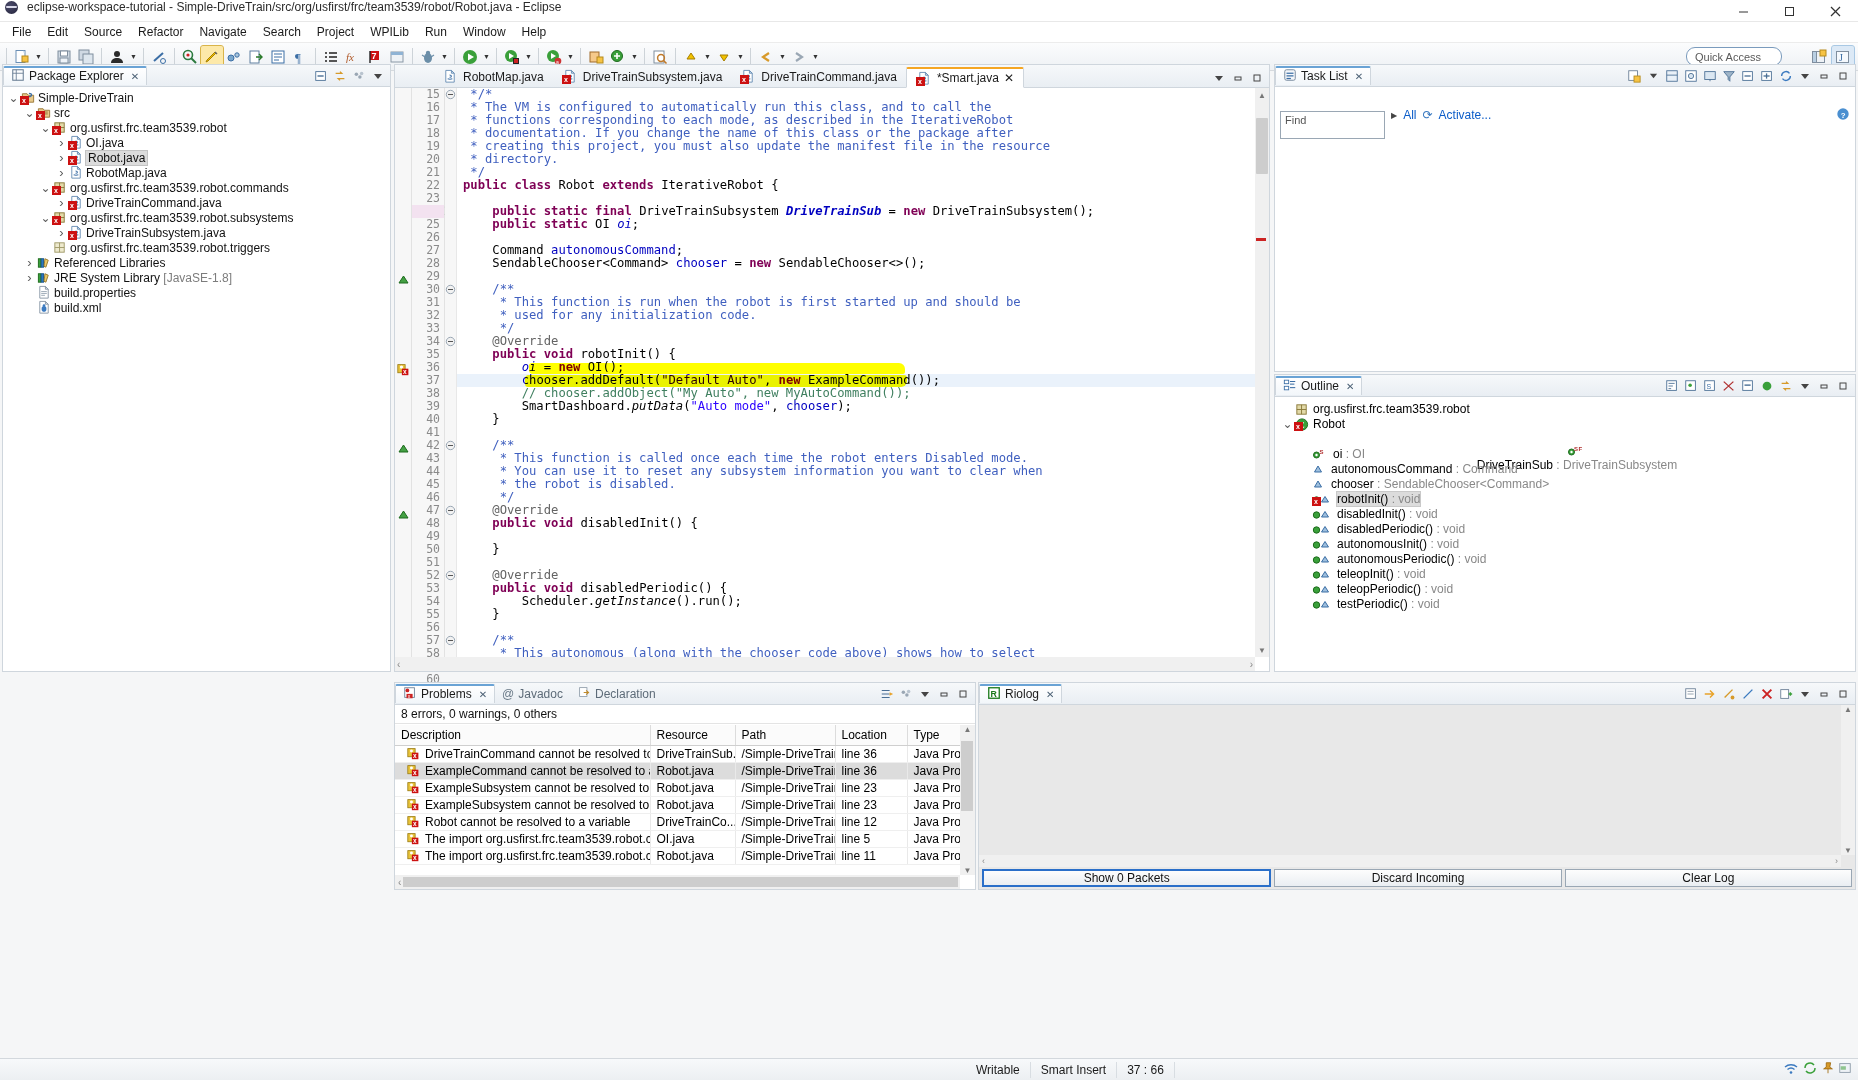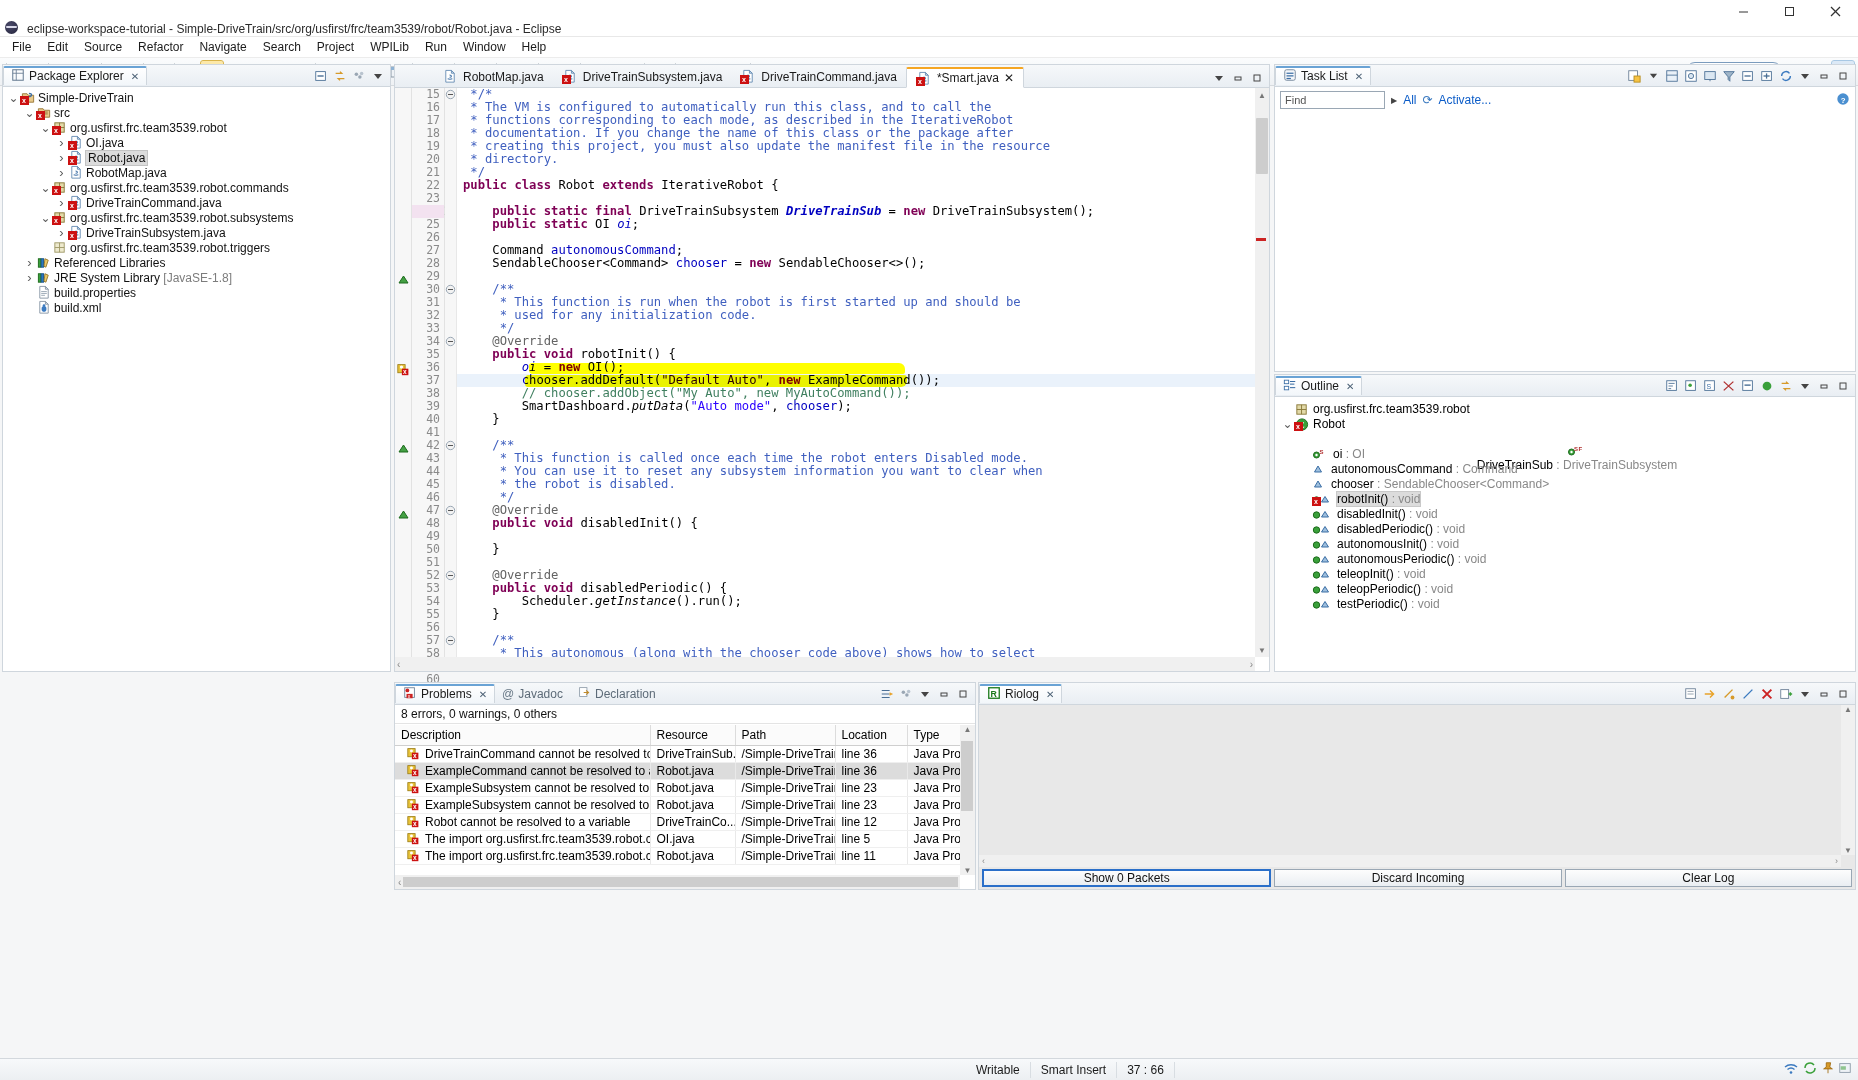--- a/index.html
+++ b/index.html
@@ -10,21 +10,21 @@
     background: #f0f0f0;
     font-family: "Liberation Sans", sans-serif;
     font-size: 12px;
     color: #000;
     -webkit-font-smoothing: antialiased;
   }
   .app { position: relative; width: 1858px; height: 1080px; background: #f5f6f7; }
 
   
   .titlebar {
-    height: 37px; background: #ffffff; display: flex; align-items: flex-end;
+    height: 22px; background: #ffffff; display: flex; align-items: flex-start;
     border-bottom: 1px solid #e8e8e8; position: relative;
   }
   .titlebar .tb-icon { width: 18px; height: 16px; margin: 0 4px 0 5px; position: relative; }
   .eclipse-glyph {
     width: 13px; height: 13px; border-radius: 50%;
     background: radial-gradient(circle at 40% 35%, #4a4a6a 0%, #23233a 100%);
     position: relative; top: 1px;
   }
   .eclipse-glyph::after {
     content:""; position:absolute; left:1px; top:5px; width:11px; height:2px;
@@ -157,22 +157,22 @@
     background:linear-gradient(#f7f9fb,#eceff2); border-top:1px solid #d3d8dd;
     display:flex; align-items:center; font-size:12px; color:#1a1a1a;
   }
   .sb-cell { padding:0 10px; border-right:1px solid #d8dde2; height:16px; line-height:16px; }
   .sb-right { margin-left:auto; display:flex; align-items:center; gap:3px; padding-right:6px; }
 
   .outline-row { display:flex; align-items:center; height:15px; padding-left:6px; font-size:12px; white-space:nowrap;}
   .outline-row.sel .olabel { background:#dcdcdc; outline:1px solid #c9c9c9; }
   .otype { color:#888; }
   .find-bar { display:flex; align-items:center; gap:6px; padding:4px 5px; font-size:12px; }
-  .find-input { width:105px; height:18px; border:1px solid #9aa7b4; background:#fff; font-size:11px;
-                padding:0 4px; color:#555; line-height:16px; }
+  .find-input { width:105px; height:28px; border:1px solid #9aa7b4; background:#fff; font-size:11px;
+                padding:0 4px; color:#555; line-height:16px;margin-top:20px; }
   .blue-link { color:#0b5cc8; }
 </style>
 </head>
 <body>
 
 <div class="app">
 
   <div class="titlebar">
     <div class="tb-icon">
         <div class="eclipse-glyph"></div>

